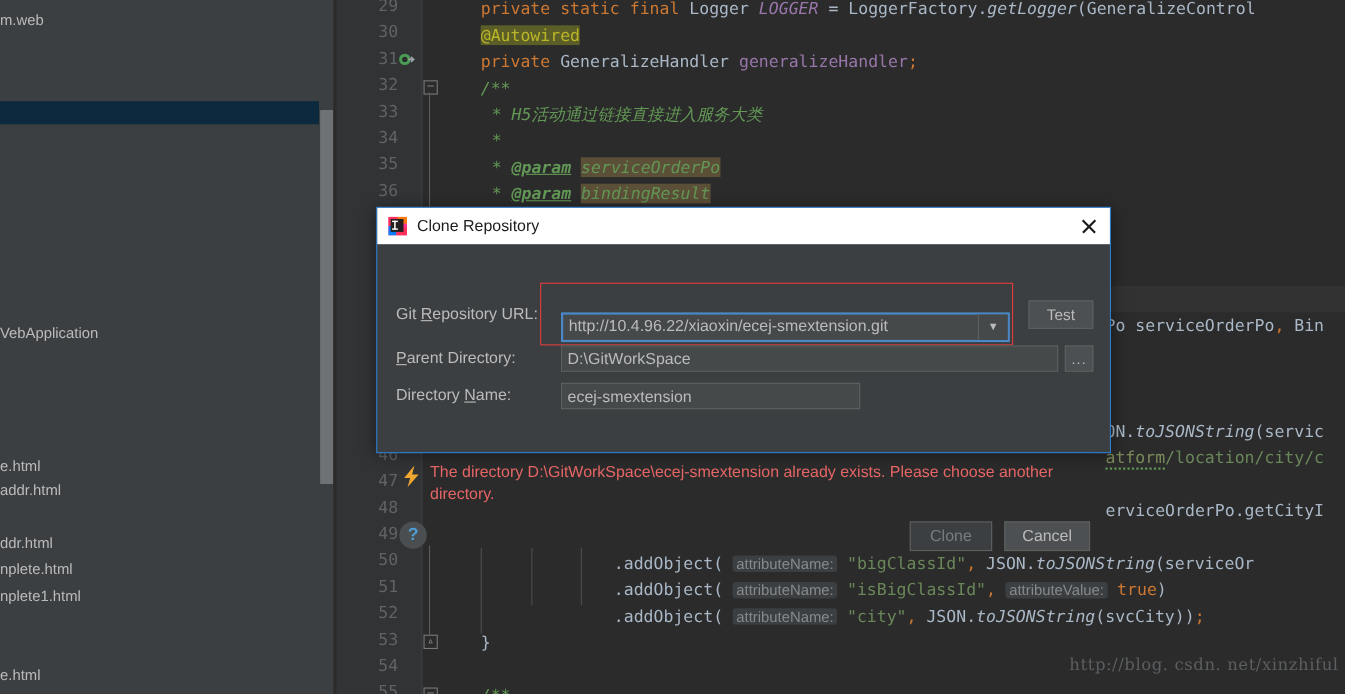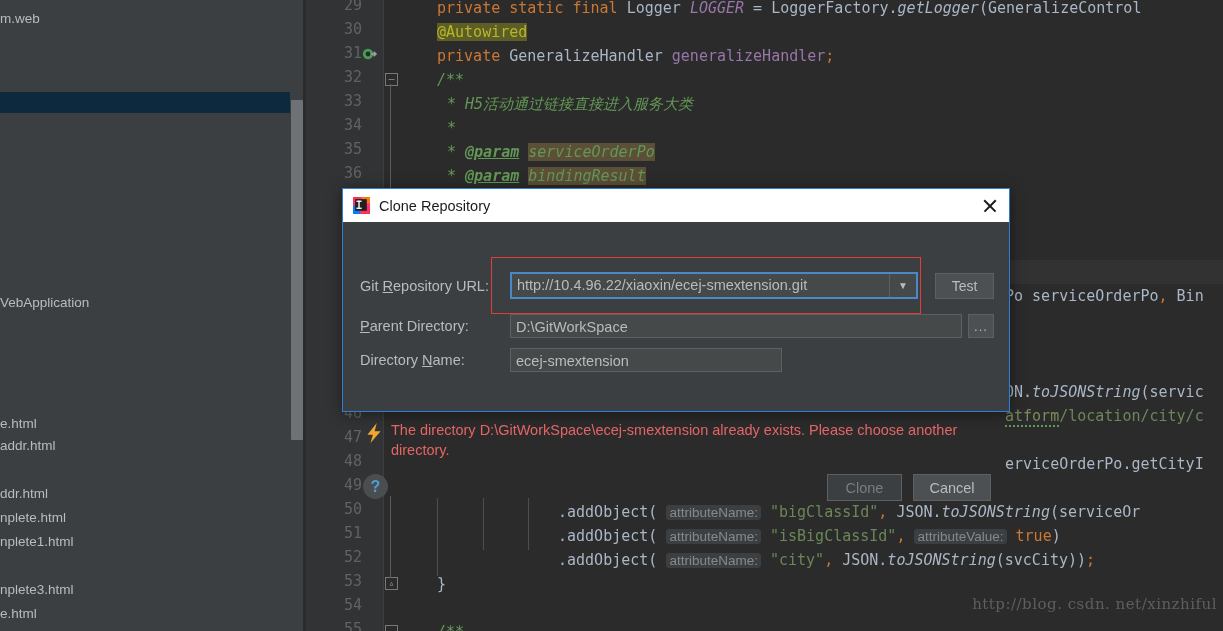--- a/index.html
+++ b/index.html
@@ -110,21 +110,21 @@
     white-space:nowrap;
   }
   .fld-label u{text-decoration:underline;}
   .txtfield{
     background:#45494a;border:1px solid #5e6060;color:#bbbbbb;
     font-size:14.5px;height:24px;line-height:24px;padding:0 5px;
     box-sizing:border-box;font-family:"Liberation Sans", sans-serif;
     white-space:nowrap;overflow:hidden;
   }
   #url-combo{
-    position:absolute;left:167px;top:50px;width:408px;height:27px;
+    position:absolute;left:167px;top:62px;width:408px;height:27px;
     border:2px solid #4a88c7;background:#45494a;box-sizing:border-box;display:flex;
   }
   #url-value{
     flex:1;color:#bbbbbb;font-size:14.5px;line-height:23px;padding-left:5px;
     overflow:hidden;white-space:nowrap;font-family:"Liberation Sans", sans-serif;
   }
   #url-arrow{
     width:26px;background:#45494a;border-left:1px solid #5e6060;
     display:flex;align-items:center;justify-content:center;color:#bbbbbb;font-size:10px;
   }
@@ -180,21 +180,20 @@
 
 <div id="project-pane">
   <div class="tree-row" style="top:8px"><span class="tree-label">m.web</span></div>
   <div class="tree-row selected" style="top:92px"><span class="tree-label"></span></div>
   <div class="tree-row" style="top:292px"><span class="tree-label">VebApplication</span></div>
   <div class="tree-row" style="top:413px"><span class="tree-label">e.html</span></div>
   <div class="tree-row" style="top:435px"><span class="tree-label">addr.html</span></div>
   <div class="tree-row" style="top:483px"><span class="tree-label">ddr.html</span></div>
   <div class="tree-row" style="top:507px"><span class="tree-label">nplete.html</span></div>
   <div class="tree-row" style="top:531px"><span class="tree-label">nplete1.html</span></div>
-  <div class="tree-row" style="top:579px"><span class="tree-label">nplete3.html</span></div>
   <div class="tree-row" style="top:603px"><span class="tree-label">e.html</span></div>
 </div>
 <div id="pane-scroll-track"></div>
 <div id="pane-scroll-thumb"></div>
 <div id="pane-divider"></div>
 
 <div id="editor">
   <div id="gutter"></div>
   <div id="gutter-sep"></div>
 

